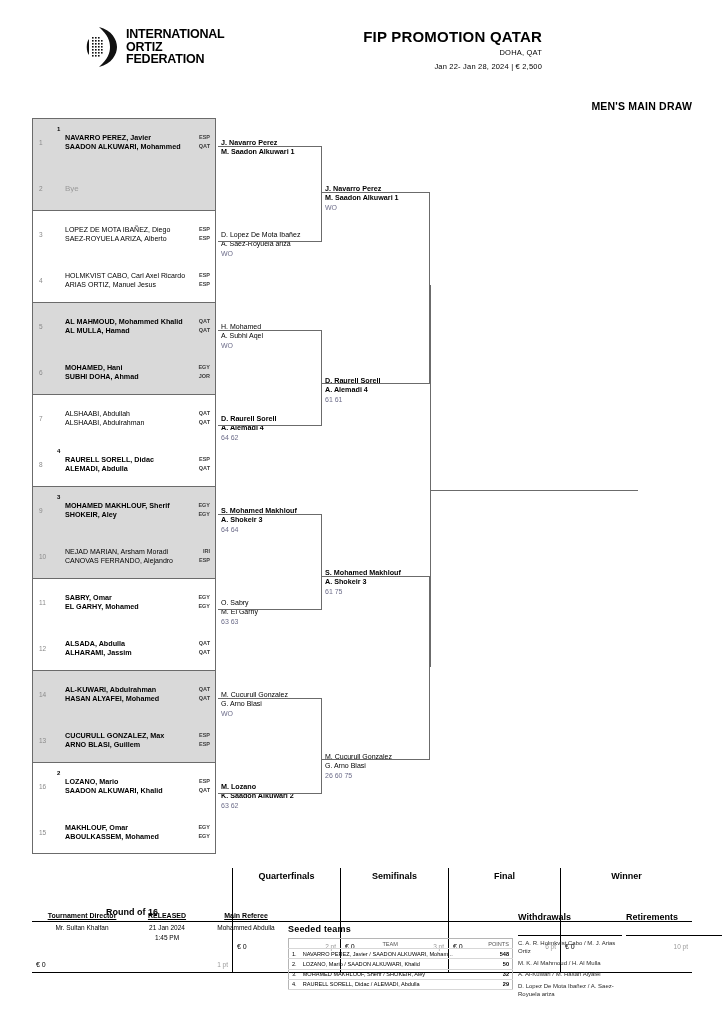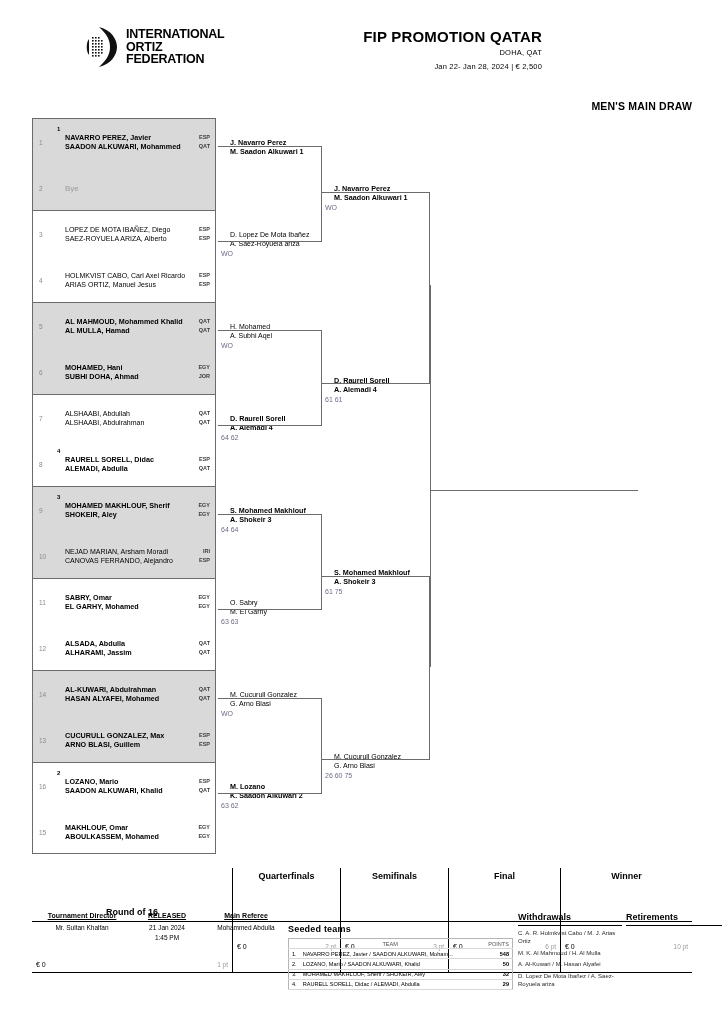--- a/index.html
+++ b/index.html
@@ -56,21 +56,21 @@
   .nm.bye { color:#9a9a9a; font-size:8px; }
   .slot-ctry {
     position:absolute; right:5px; top:50%; transform:translateY(-50%);
     text-align:right; width:26px;
   }
   .ct { font-size:5.5px; line-height:9px; font-weight:bold; color:#3c3c3c; }
 
   
   .wbox { position:absolute; }
   .wbox .wb-names { position:absolute; left:2px; top:0; width:104px; }
-  .wb-line { font-size:7px; line-height:9px; white-space:nowrap;margin-left:9px; }
+  .wb-line { font-size:7px; line-height:9px; white-space:nowrap; }
   .wb-line.b { font-weight:bold; font-size:7.2px; }
   .wb-score {
     position:absolute; left:2px; font-size:7px; color:#6d6d8a; line-height:9px;
   }
   .wb-rect { position:absolute; border:1px solid #6b6b6b; border-left:none; }
   .connector { position:absolute; background:#6b6b6b; }
 
   
   .rounds { position:absolute; left:32px; top:868px; width:660px; }
   .rounds-top { display:flex; border-bottom:1.6px solid #000; }
@@ -96,21 +96,21 @@
   .seeded-h { font-size:9px; font-weight:bold; letter-spacing:.2px; }
   .seed-tbl { margin-top:4px; width:225px; border:1px solid #b5b5b5; border-collapse:collapse; }
   .seed-tbl th, .seed-tbl td { font-size:5.6px; padding:1.6px 3px; border-bottom:1px solid #d7d7d7; }
   .seed-tbl thead th { color:#555; font-weight:normal; }
   .seed-tbl th.pts, .seed-tbl td.pts { text-align:right; font-weight:bold; }
   .seed-tbl thead th.pts { font-weight:normal; }
   .seed-tbl td.idx { width:10px; }
 
   .wdr { position:absolute; left:486px; top:0; width:104px; }
   .ret { position:absolute; left:594px; top:0; width:96px; }
-  .col-h { font-size:9px; font-weight:bold; border-bottom:1.4px solid #000; padding-bottom:3px; }
+  .col-h { font-size:9px; font-weight:bold; border-bottom:1.4px solid #000; padding-bottom:13px; }
   .wdr-item { font-size:6px; line-height:8.4px; margin-top:3px; color:#2a2a2a; }
 </style>
 </head>
 <body>
 
 <div class="header">
   <div class="logo-wrap">
     <div class="logo-mark">
       <svg width="34" height="42" viewBox="0 0 34 42">
         <path d="M13 1 C26 4, 31 14, 31 21 C31 28, 26 38, 13 41 C22 33, 24 27, 24 21 C24 15, 22 9, 13 1 Z" fill="#111"></path>

